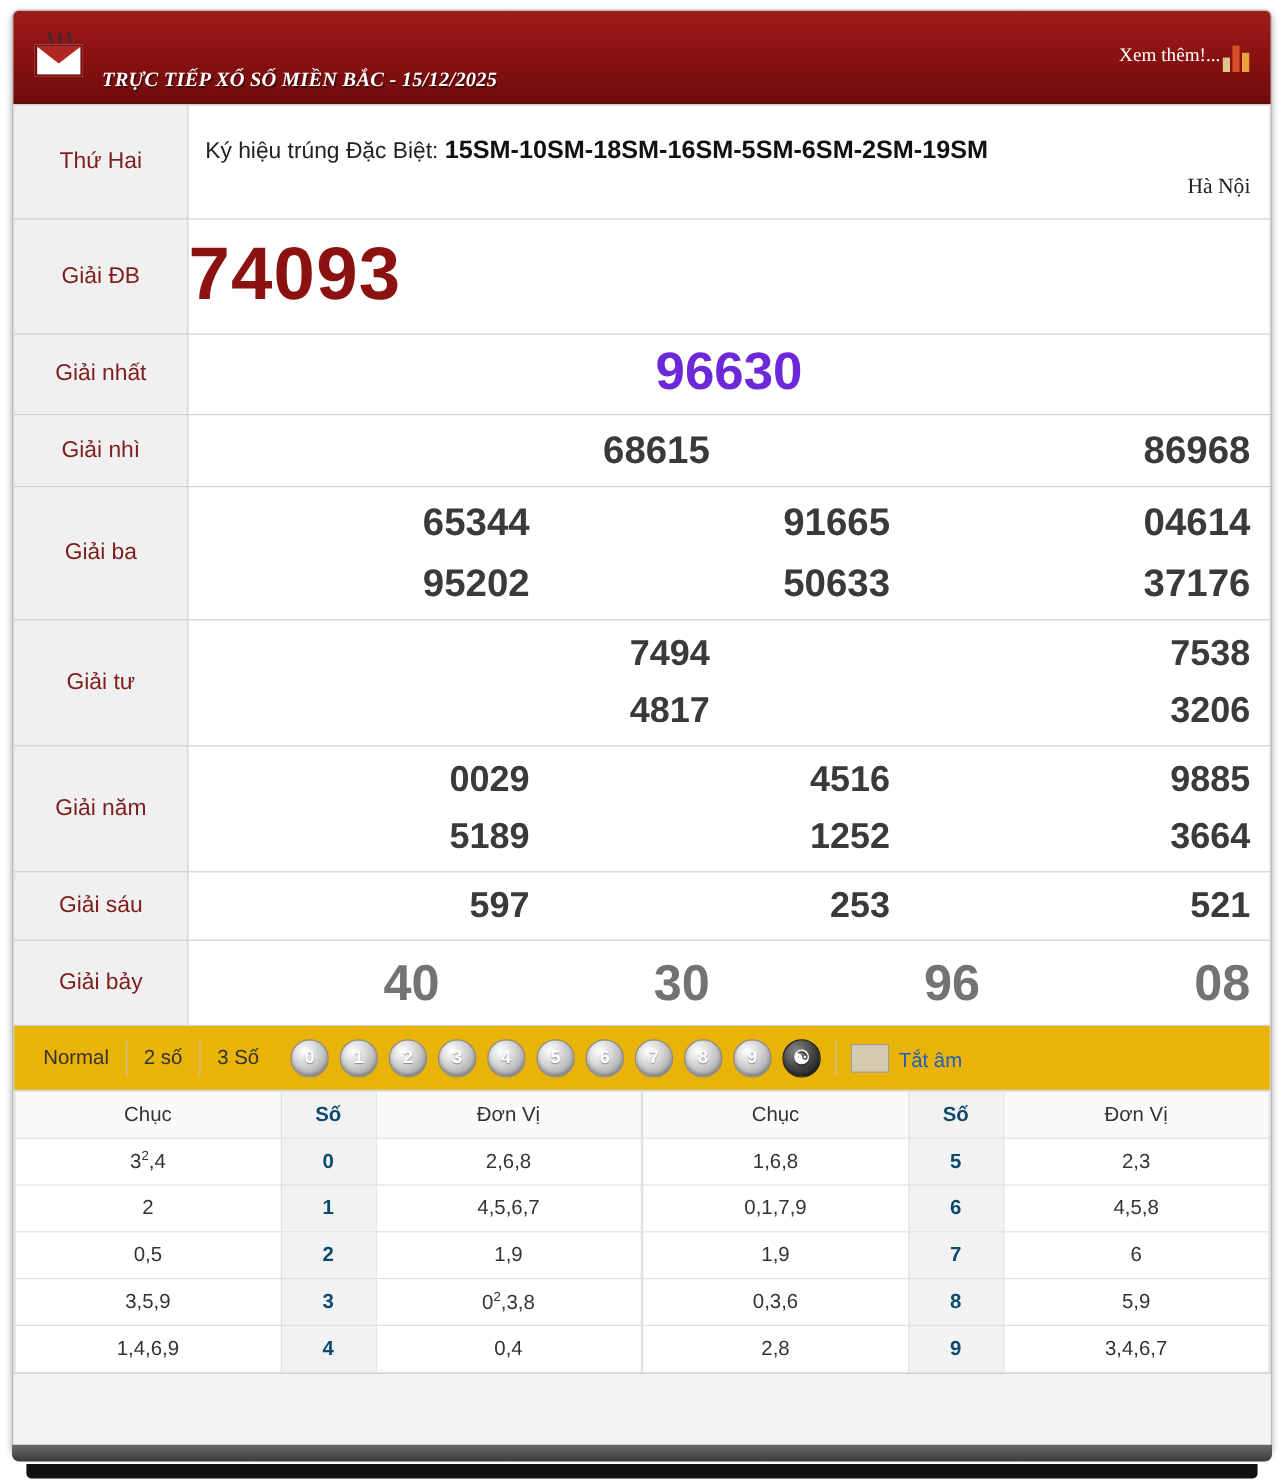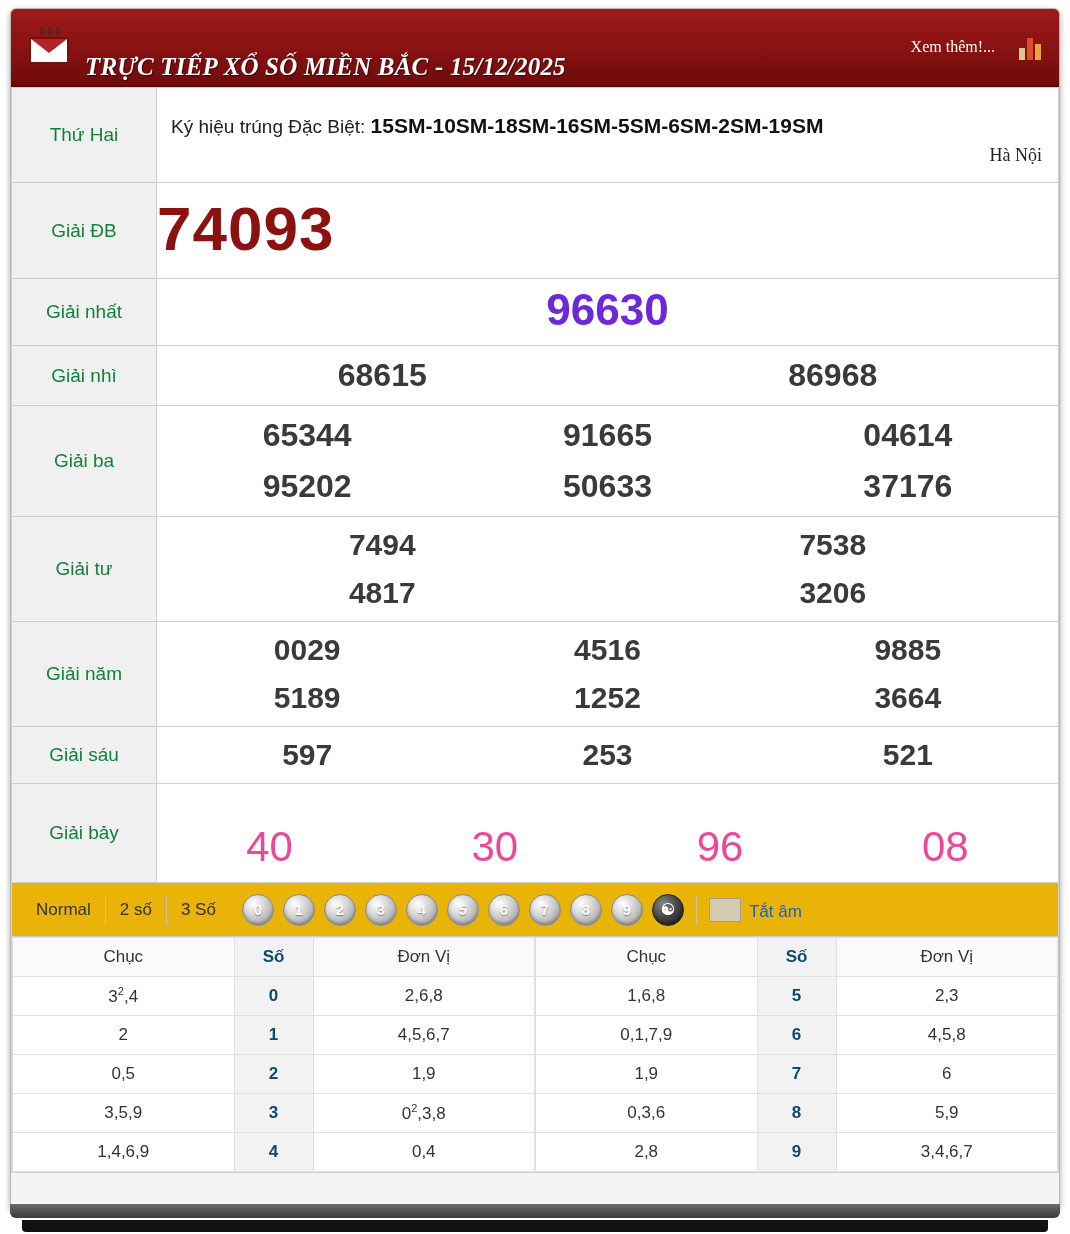--- a/index.html
+++ b/index.html
@@ -70,35 +70,35 @@
     justify-content: space-between;
   }
   .mail-icon .lines i {
     display: block;
     width: 2px; height: 8px;
     background: #2f2f2f;
     transform: rotate(-12deg);
   }
   .header-title {
     color: #ffffff;
-    font-size: 25px;
+    font-size: 17px;
     font-weight: bold;
     font-family: "Liberation Serif", serif;
     font-style: italic;
     letter-spacing: .2px;
     white-space: nowrap;
     text-shadow: 1px 1px 1px rgba(0,0,0,0.5);
     margin-top: 40px;
   }
   .header-spacer { flex: 1 1 auto; }
   .header-more {
     color: #ffffff;
     font-size: 16px;
     font-family: "Liberation Serif", serif;
-    margin-right: 24px;
+    margin-right: 2px;
     white-space: nowrap;
   }
   .chart-icon {
     width: 26px;
     height: 26px;
     display: flex;
     align-items: flex-end;
     gap: 2px;
   }
   .chart-icon i { display: block; width: 6px; background: #e8a43a; }
@@ -115,21 +115,21 @@
   }
   .results td {
     border: 1px solid #cfcfcf;
     vertical-align: middle;
   }
   .lbl {
     width: 140px;
     text-align: center;
     background: #f0f0f0;
     font-size: 19px;
-    color: #15803d;
+    color: #7f1d1d;
     padding: 6px 2px;
   }
   .val { padding: 0; }
   .row-special td { height: 82px; }
   .sym-line {
     padding: 8px 10px 8px 14px;
     font-size: 19px;
     color: #222;
     line-height: 1.35;
   }
@@ -158,29 +158,29 @@
     font-weight: bold;
     padding: 6px 0 10px;
   }
   .prize-row {
     display: flex;
     width: 100%;
     box-sizing: border-box;
   }
   .prize-row .cell {
     flex: 1 1 0;
-    text-align: center;
+    text-align: right;
     color: #3a3a3a;
     font-weight: bold;
-    padding: 3px 0;
+    padding: 3px 16px;
   }
   .s32 { font-size: 32px; }
   .s30 { font-size: 30px; }
   .two-col .cell { flex: 1 1 50%; }
-  .bay .cell { color: #ec4899; font-size: 42px; font-weight: normal; margin-top: 28px; }
+  .bay .cell { color: #737373; font-size: 42px; font-weight: bold; }
   .pad-v { padding: 8px 0; }
 
   
   .toolbar {
     display: flex;
     align-items: center;
     background: #eab308;
     border: 1px solid #cfcfcf;
     border-top: none;
     height: 54px;

